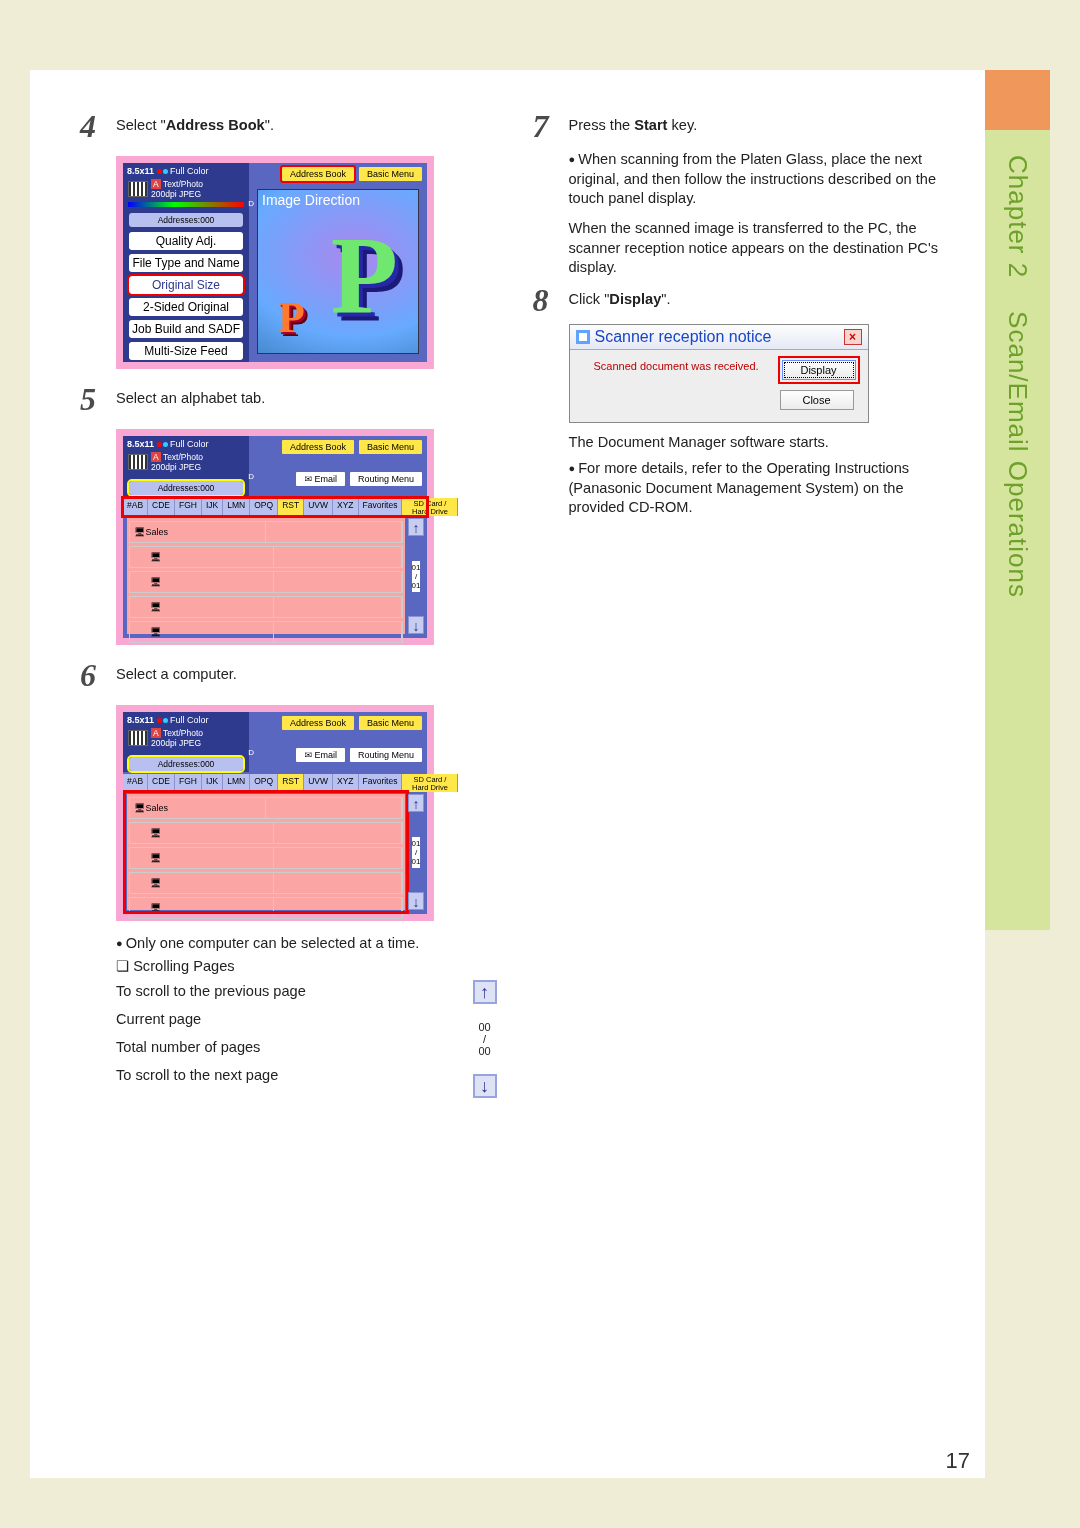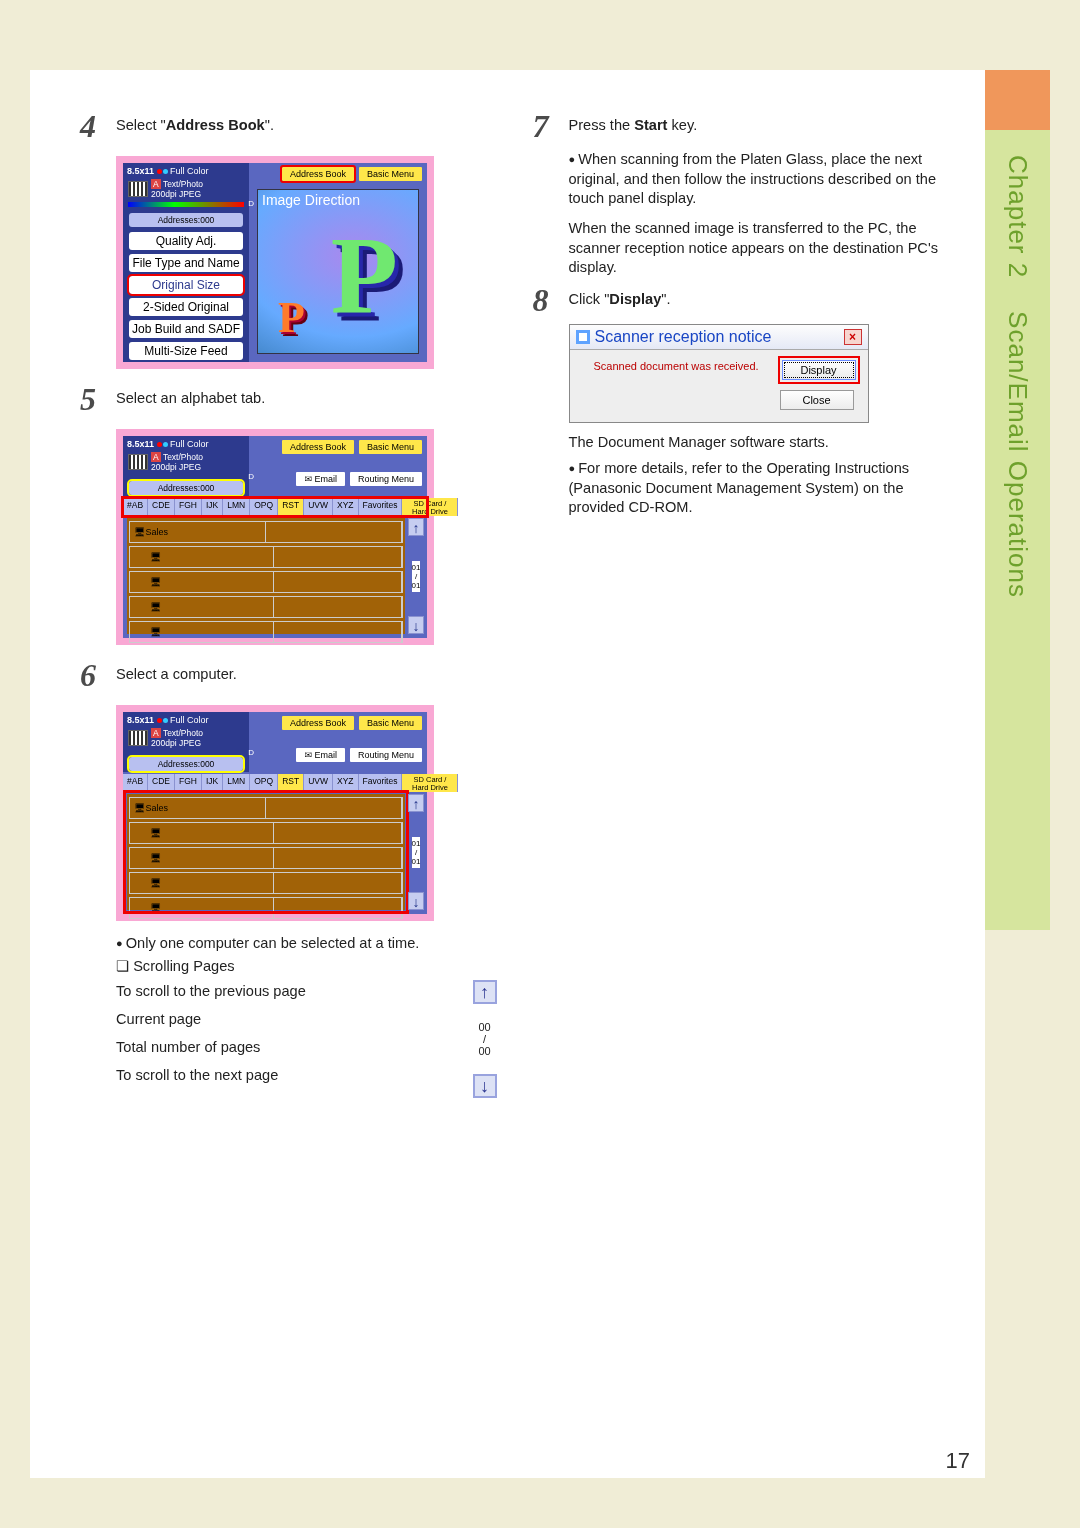--- a/index.html
+++ b/index.html
@@ -123,21 +123,21 @@
     position:absolute; left:0; right:0; top:62px;
     display:flex; background:#5a67c0; height:18px;
     font-size:8.5px;
   }
   .atab { flex:0 0 auto; padding:2px 4px; background:#b8c0f0; color:#000; text-align:center; border-right:1px solid #8a92d0; }
   .atab.favorites { flex:1; }
   .atab.sd { flex:0 0 56px; background:#ffe74a; font-size:7.5px; line-height:1.05; text-align:center; }
   .alpha-outline { outline:3px solid #e00; outline-offset:-1px; }
   .list-area {
     position:absolute; left:4px; right:22px; top:82px; bottom:4px;
-    background:#a16207;
+    background:#fca5a5;
   }
   .list-row { display:flex; height:22px; border:1px solid #ccc; margin:3px 2px; }
   .list-cell { flex:1; border-right:1px solid #ccc; display:flex; align-items:center; padding-left:4px; color:#000; font-size:9px;}
   .list-cell:first-child::before { content:"🖥 "; font-size:9px; }
   .scroll-col { position:absolute; right:3px; top:82px; bottom:4px; width:16px;
     display:flex; flex-direction:column; align-items:center; justify-content:space-between;
     font-size:9px; color:#223388; }
   .sc-btn { width:16px; height:18px; background:#c6cdf0; color:#223388; text-align:center; line-height:18px; border:1px solid #8a92d0; font-size:14px;}
   .sc-nums { text-align:center; color:#000; background:#fff; padding:2px 0; font-size:8px;}
 

